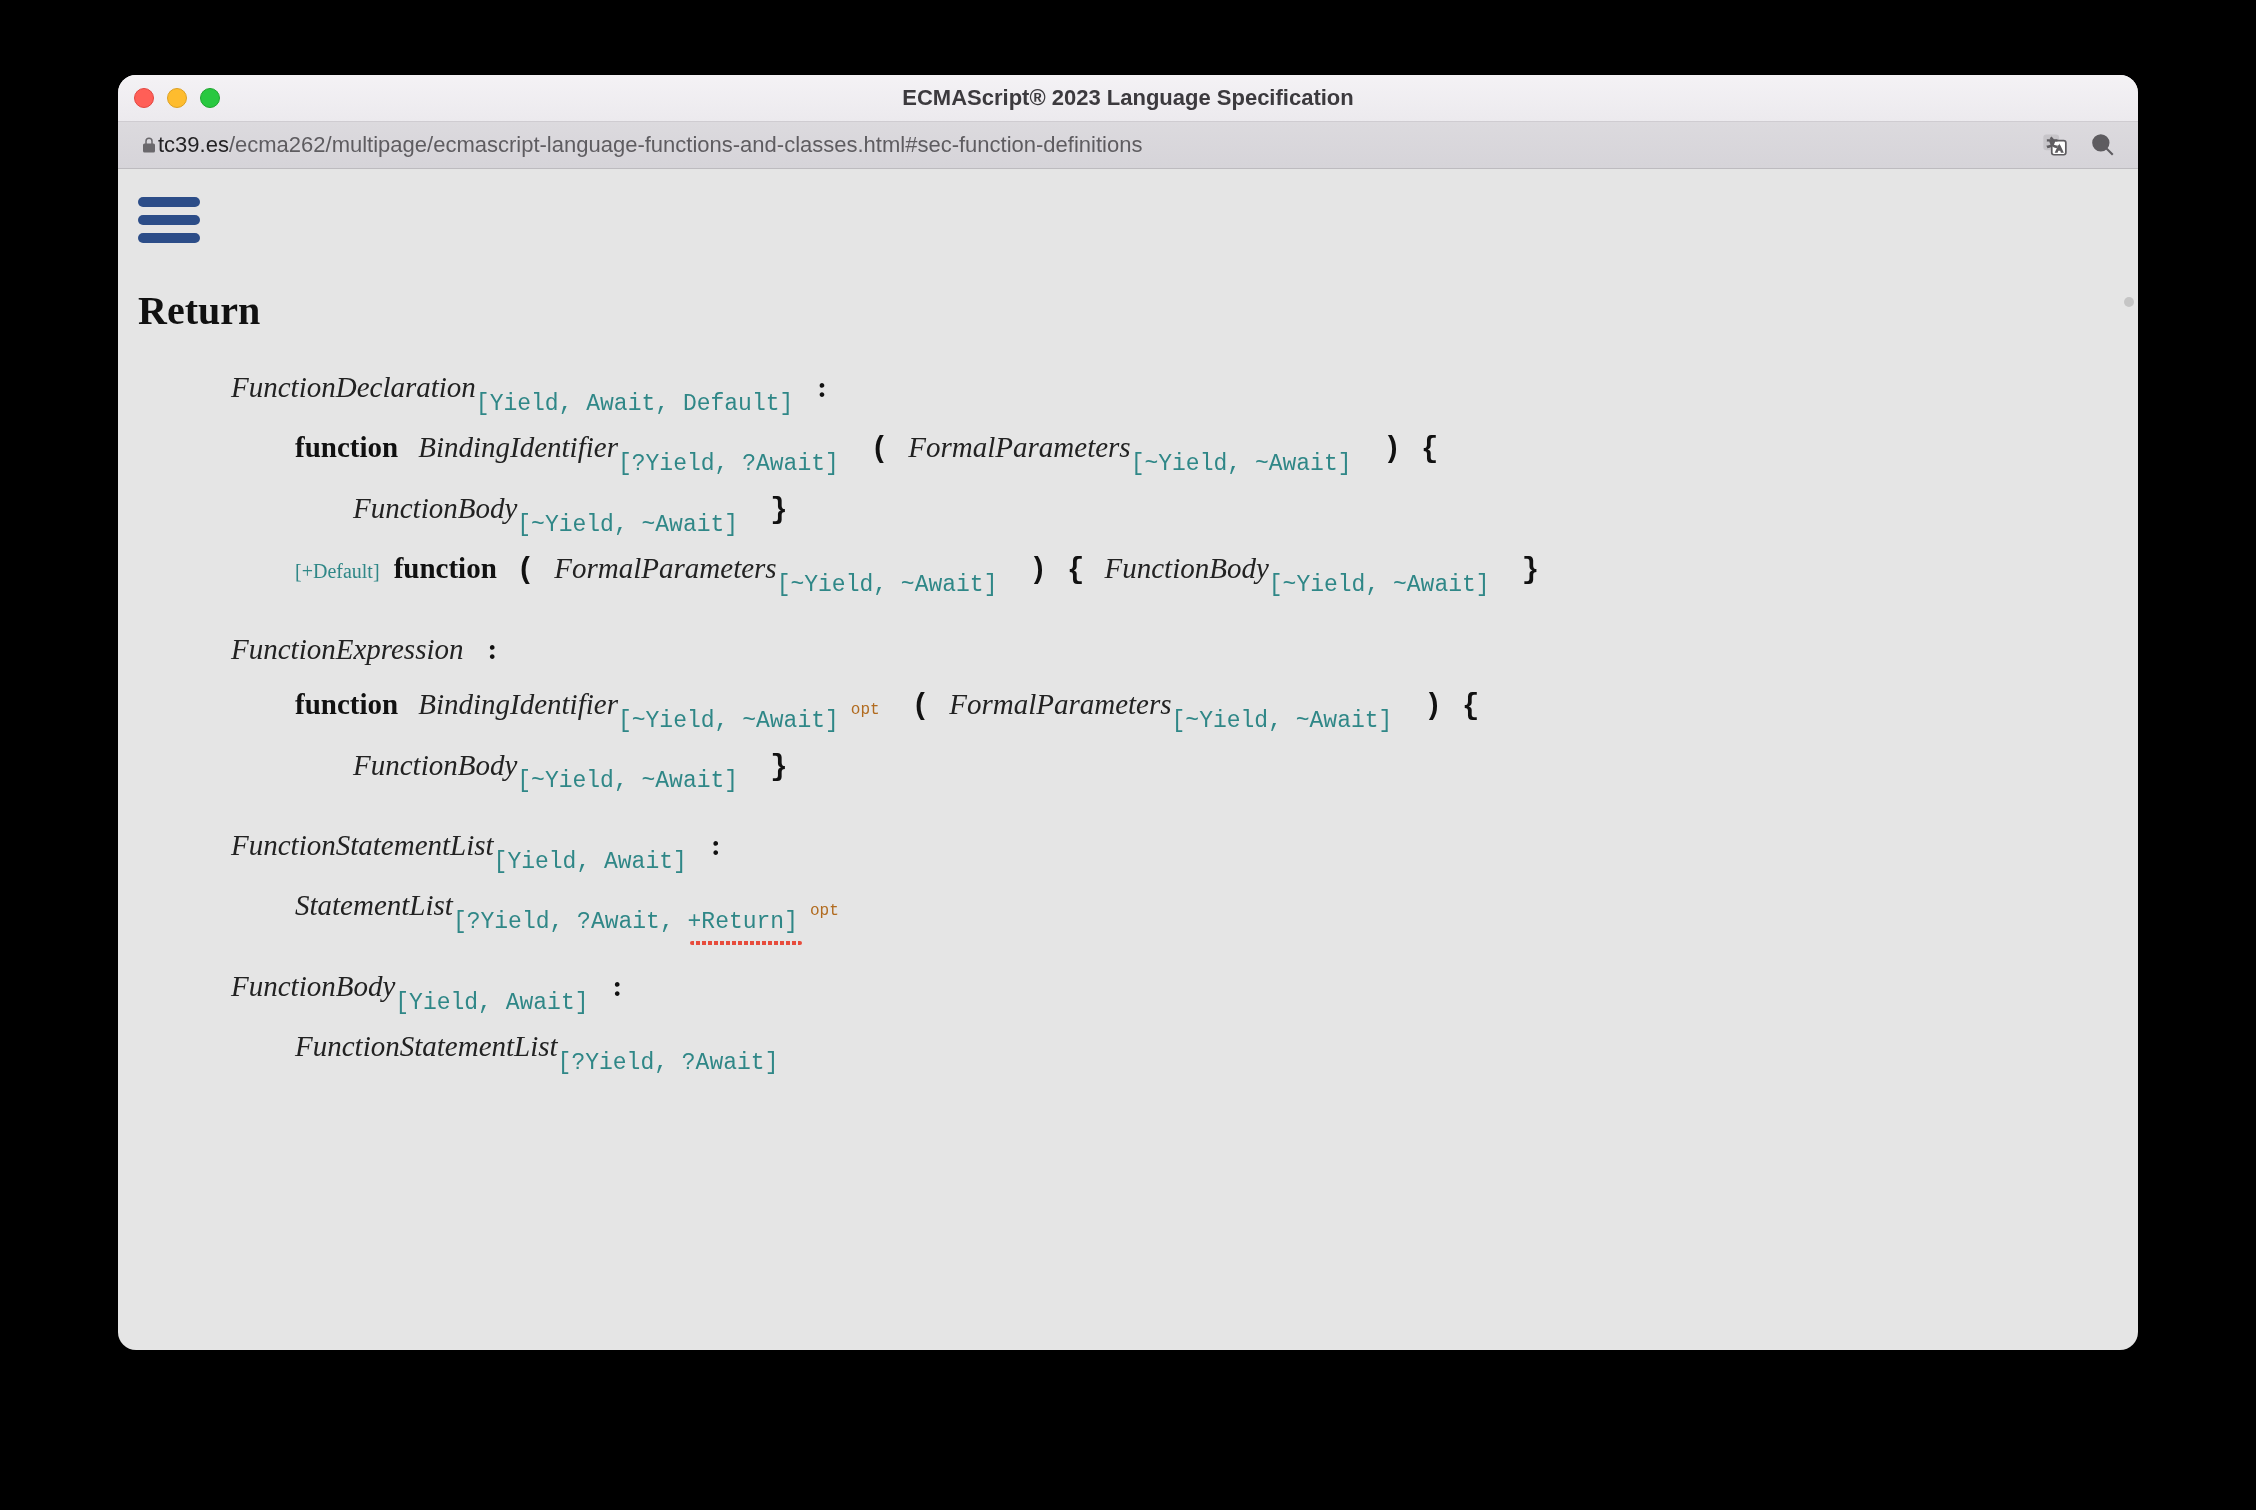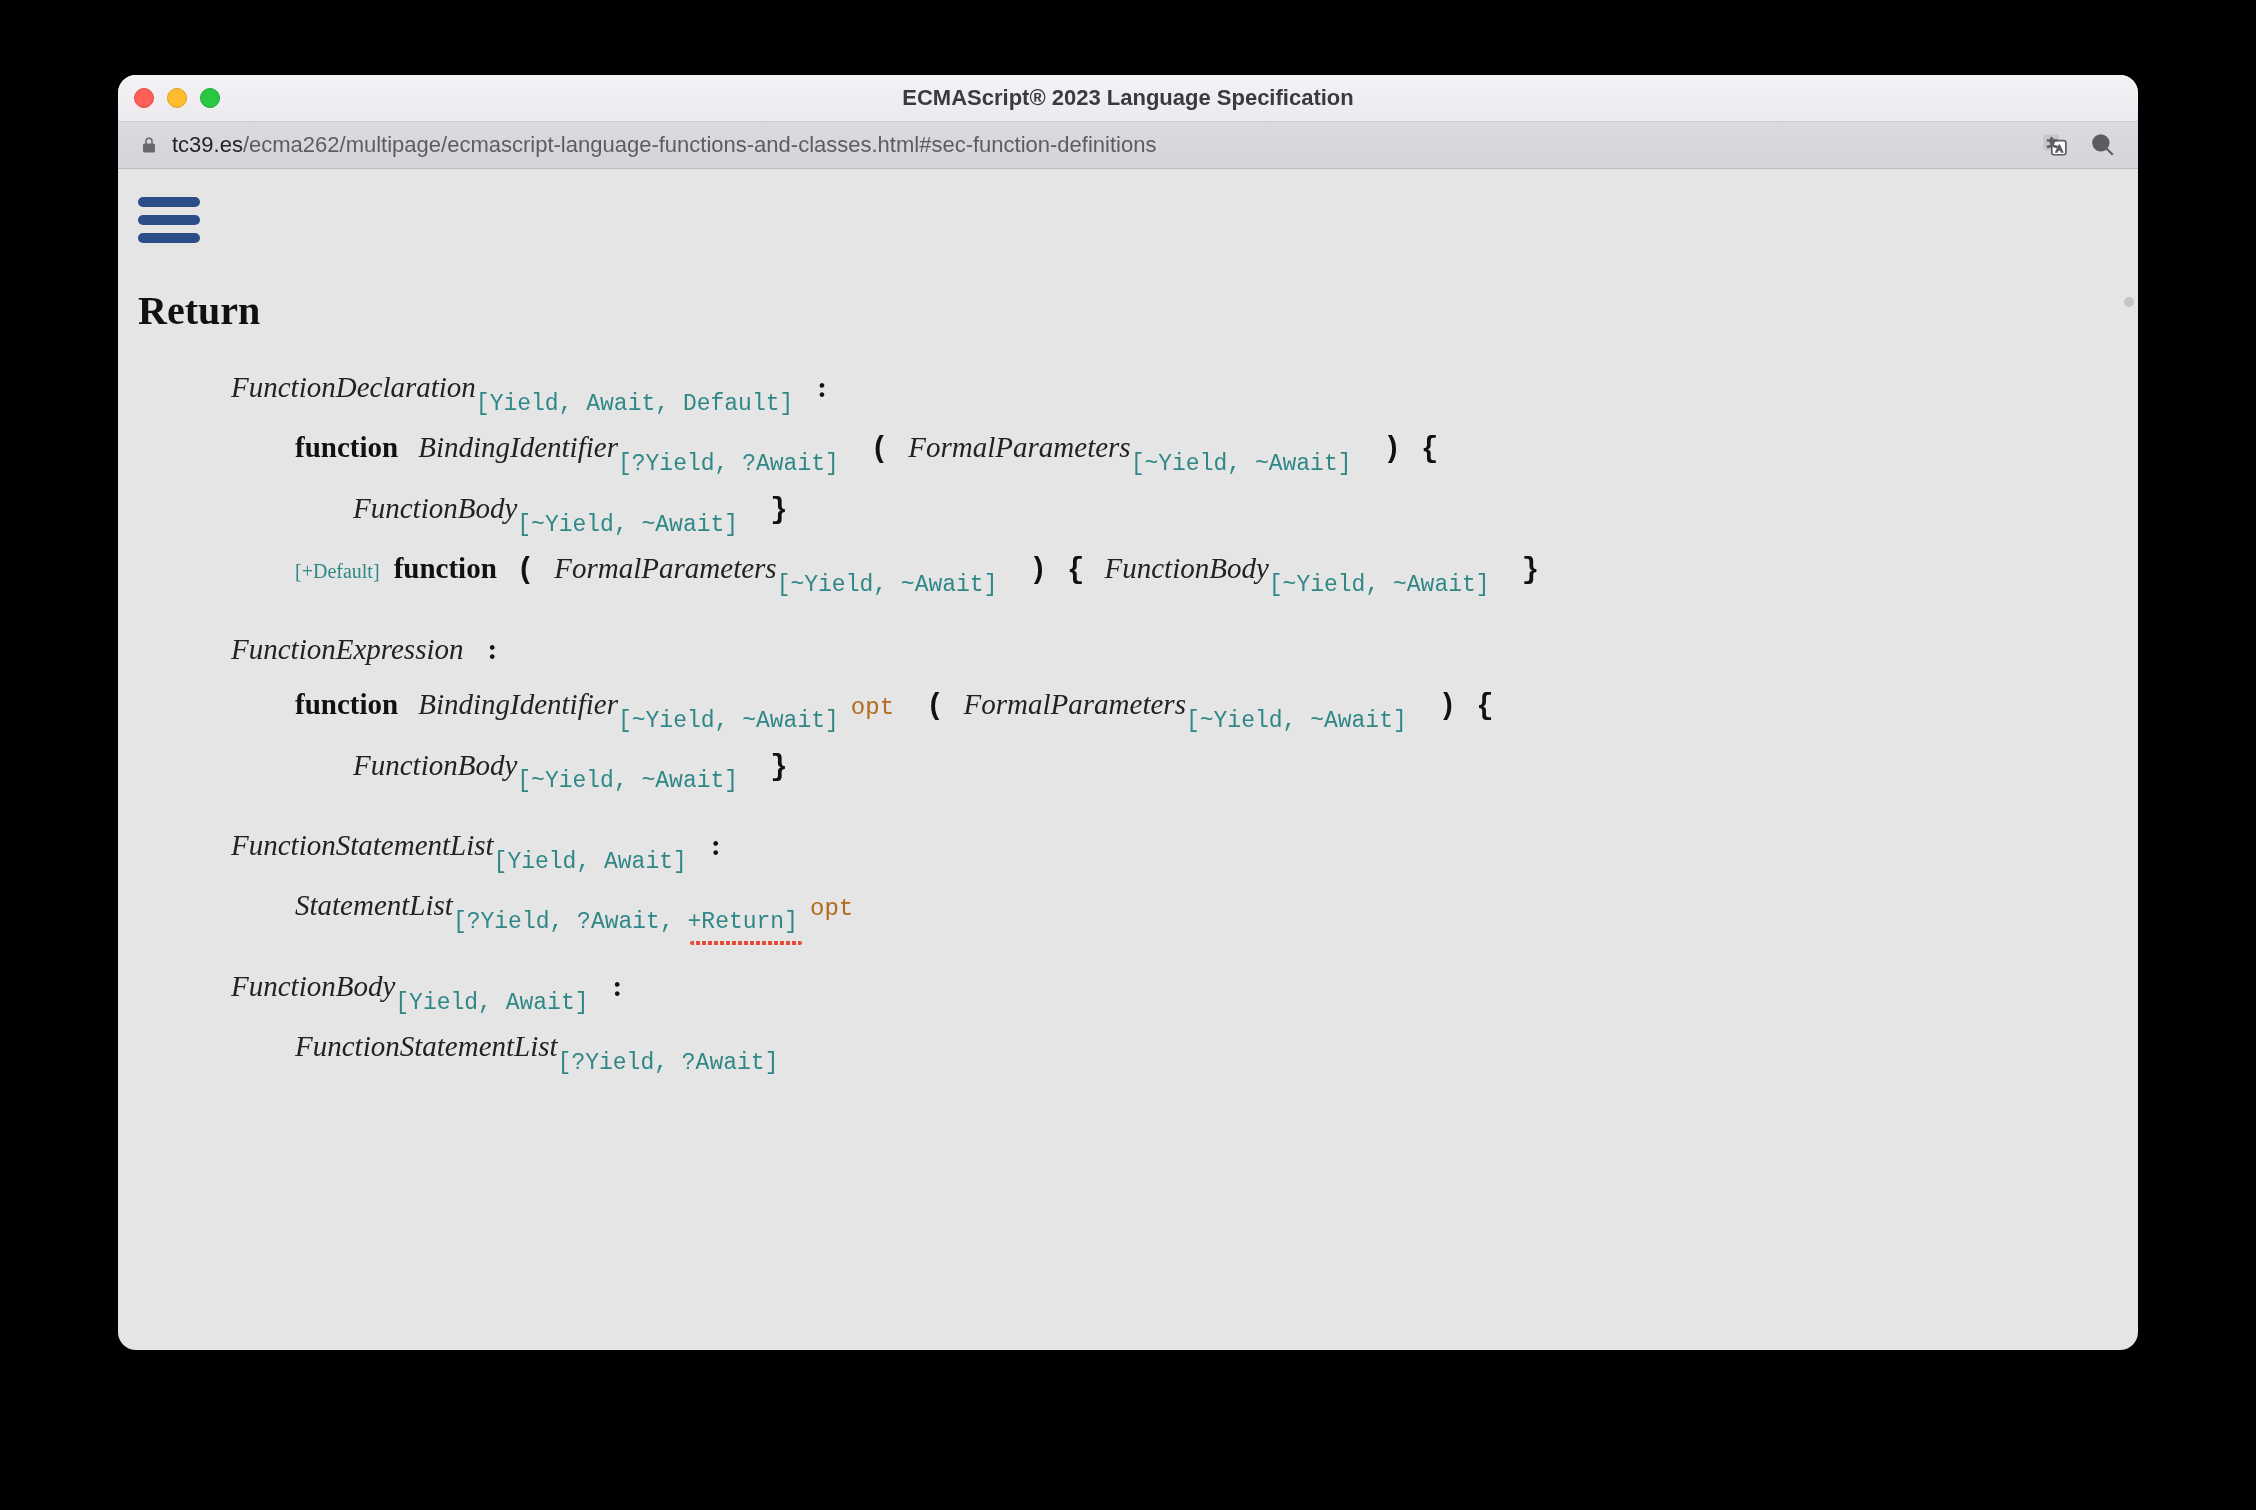--- a/index.html
+++ b/index.html
@@ -45,21 +45,20 @@
     color: #3c3a3e;
     pointer-events: none;
   }
   .urlbar {
     height: 47px;
     background: linear-gradient(#dcdade, #d6d4d9);
     border-bottom: 1px solid #bdbbbf;
     display: flex;
     align-items: center;
     padding: 16px 22px;
-    gap: 14px;
   }
   .lock-icon {
     width: 18px; height: 18px;
     fill: #6a686c;
   }
   .url {
     flex: 1;
     font-size: 22px;
     color: #5e5c60;
     white-space: nowrap;
@@ -141,21 +140,21 @@
     color: #111;
   }
   .term {
     font-family: "Courier New", monospace;
     font-weight: 700;
     color: #111;
   }
   .opt {
     font-family: "Courier New", monospace;
     font-style: normal;
-    font-size: 24px;
+    font-size: 16px;
     color: #b16b1f;
     margin-left: 4px;
   }
   .guard {
     font-family: Georgia, "Times New Roman", serif;
     font-size: 20px;
     color: #2f8787;
     margin-right: 6px;
   }
   .colon {

